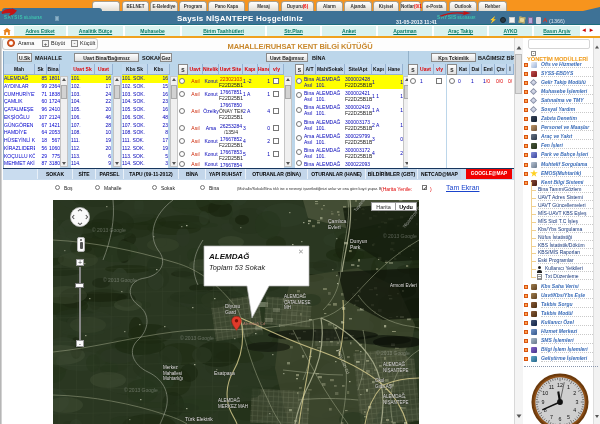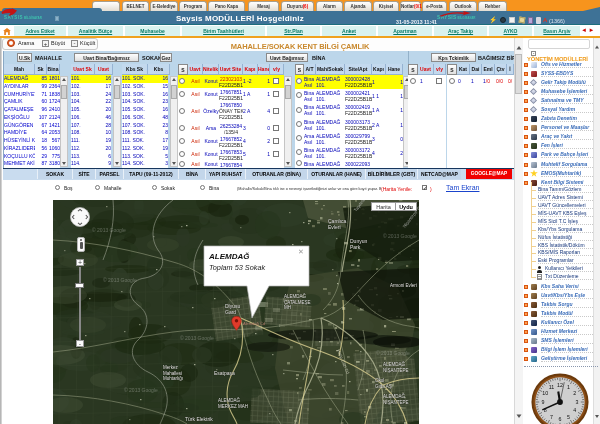--- a/index.html
+++ b/index.html
@@ -36,21 +36,21 @@
 <div class="tab" style="left:422px;width:25px;">e-Posta</div>
 <div class="tab" style="left:449px;width:28px;">Outlook</div>
 <div class="tab" style="left:478px;width:29px;">Rehber</div>
 <div class="ab" style="left:0;top:11px;width:600px;height:13px;background:#3e7296;"></div>
 <div class="ab" style="left:2px;top:8px;width:100px;height:4px;background:#3e7296;border-radius:3px 3px 0 0;"></div>
 <div class="ab" style="left:4px;top:14.5px;font-size:4.5px;font-weight:bold;color:#3fc1ae;letter-spacing:.5px;">SAYSIS<span style="font-size:3px;letter-spacing:0;"> BİLGİSAYAR</span></div>
 <svg class="ab" style="left:1px;top:8px;" width="19" height="9" viewBox="0 0 19 9">
       <path d="M0.5 4 Q5 0 11 1 L10.5 0 L16 2.5 Q13 7 7.5 8 L9.5 5 Q4 5 1 6 Z" fill="#c41414"></path>
     </svg>
 <div class="ab" style="left:55px;top:16px;width:4px;height:5px;background:#9fc3d8;border:1px solid #7fa6bc;opacity:0.8;"></div>
-<div class="ab" style="left:87px;top:13.5px;width:306px;text-align:center;font-size:8px;font-weight:bold;color:#fff;letter-spacing:0.2px;">Saysis MODÜLLERİ Hoşgeldiniz</div>
+<div class="ab" style="left:87px;top:13.5px;width:306px;text-align:center;font-size:8px;font-weight:bold;color:#fff;letter-spacing:0.2px;">Saysis NİŞANTEPE Hoşgeldiniz</div>
 <div class="ab" style="left:396px;top:18.5px;font-size:5.2px;font-weight:bold;color:#eef4f8;">31-05-2013 11:41</div>
 <div class="ab" style="left:437px;top:14px;font-size:5px;font-weight:bold;color:#3fc1ae;letter-spacing:.3px;">SAYSIS<span style="font-size:3px;letter-spacing:0;"> BİLGİSAYAR</span></div>
 <svg class="ab" style="left:438px;top:10.5px;" width="40" height="6" viewBox="0 0 40 6">
       <path d="M1 5 Q12 0 26 1.5 L25 0 L33 2 L24 4.5 L26 3 Q13 1.5 4 5.5 Z" fill="#c41414"></path>
     </svg>
 <div class="ab" style="left:489px;top:16px;font-size:6.5px;color:#ffd000;">⚡</div>
 <div class="ab" style="left:500px;top:17px;width:6px;height:6px;border-radius:50%;background:#2b3b45;border:1px solid #15252e;"></div>
 <div class="ab" style="left:509px;top:17px;width:6px;height:6px;background:#f2f2f2;border:1px solid #ccc;"></div>
 <div class="ab" style="left:519px;top:17px;width:6px;height:6px;background:#e8d898;border:1px solid #b0a060;transform:rotate(10deg);"></div>
 <div class="ab" style="left:528px;top:17px;width:5px;height:7px;background:#b8a8d8;border-radius:1px;border:1px solid #806898;"></div>
@@ -77,21 +77,21 @@
 <div class="ab" style="left:0;top:36px;width:600px;height:2px;background:#f0a21e;"></div>
 <div class="ab" style="left:0;top:38px;width:600px;height:13px;background:#fdfdfd;"></div>
 <div class="ab" style="left:2px;top:38px;width:96px;height:12px;border:1px solid #c9c9c9;border-radius:3px;background:#fbfbfb;"></div>
 <div class="ab" style="left:7px;top:39px;width:8px;height:8px;border-radius:50%;background:#e55b25;border:1px solid #b34415;"></div>
 <div class="ab" style="left:9px;top:41px;width:4px;height:4px;border-radius:50%;background:#fff;"></div>
 <div class="ab" style="left:18px;top:40px;font-size:5.5px;color:#222;">Arama</div>
 <div class="ab" style="left:42px;top:40px;width:7px;height:7px;border:1px solid #888;background:#f4f4f4;font-size:6px;line-height:6px;text-align:center;color:#333;">+</div>
 <div class="ab" style="left:51px;top:40px;font-size:5.5px;color:#222;">Büyüt</div>
 <div class="ab" style="left:71px;top:40px;width:7px;height:7px;border:1px solid #888;background:#f4f4f4;font-size:6px;line-height:5px;text-align:center;color:#333;">-</div>
 <div class="ab" style="left:80px;top:40px;font-size:5.5px;color:#222;">Küçült</div>
-<div class="ab" style="left:150px;top:42px;width:300px;text-align:center;font-size:7.5px;font-weight:bold;color:#c9892e;letter-spacing:-0.1px;">MAHALLE/SOKAK KENT BİLGİ ÇAMLIK</div>
+<div class="ab" style="left:150px;top:42px;width:300px;text-align:center;font-size:7.5px;font-weight:bold;color:#c9892e;letter-spacing:-0.1px;">MAHALLE/RUHSAT KENT BİLGİ KÜTÜĞÜ</div>
 <div class="ab" style="left:3px;top:51px;width:511px;height:13px;background:#bcd6ea;border-left:1px solid #8aa8c4;"></div>
 <div class="btn" style="left:17px;top:53px;width:15px;height:9px;line-height:8px;">U.Sk</div>
 <div class="ab" style="left:35px;top:55px;font-size:5.5px;font-weight:bold;color:#111;">MAHALLE</div>
 <div class="btn" style="left:74px;top:53px;width:65px;height:9px;line-height:8px;">Uavt Bina/Bağımsız</div>
 <div class="ab" style="left:142px;top:55px;font-size:5.5px;font-weight:bold;color:#111;">SOKAK</div>
 <div class="btn" style="left:160px;top:53px;width:12px;height:9px;line-height:8px;">Gez</div>
 <div class="btn" style="left:266px;top:53px;width:42px;height:9px;line-height:8px;">Uavt Bağımsız</div>
 <div class="ab" style="left:312px;top:55px;font-size:5.5px;font-weight:bold;color:#111;">BİNA</div>
 <div class="btn" style="left:431px;top:53px;width:45px;height:9px;line-height:8px;">Kps Tckimlik</div>
 <div class="ab" style="left:478px;top:55px;font-size:5.5px;font-weight:bold;color:#111;">BAĞIMSIZ BİRİM</div>

